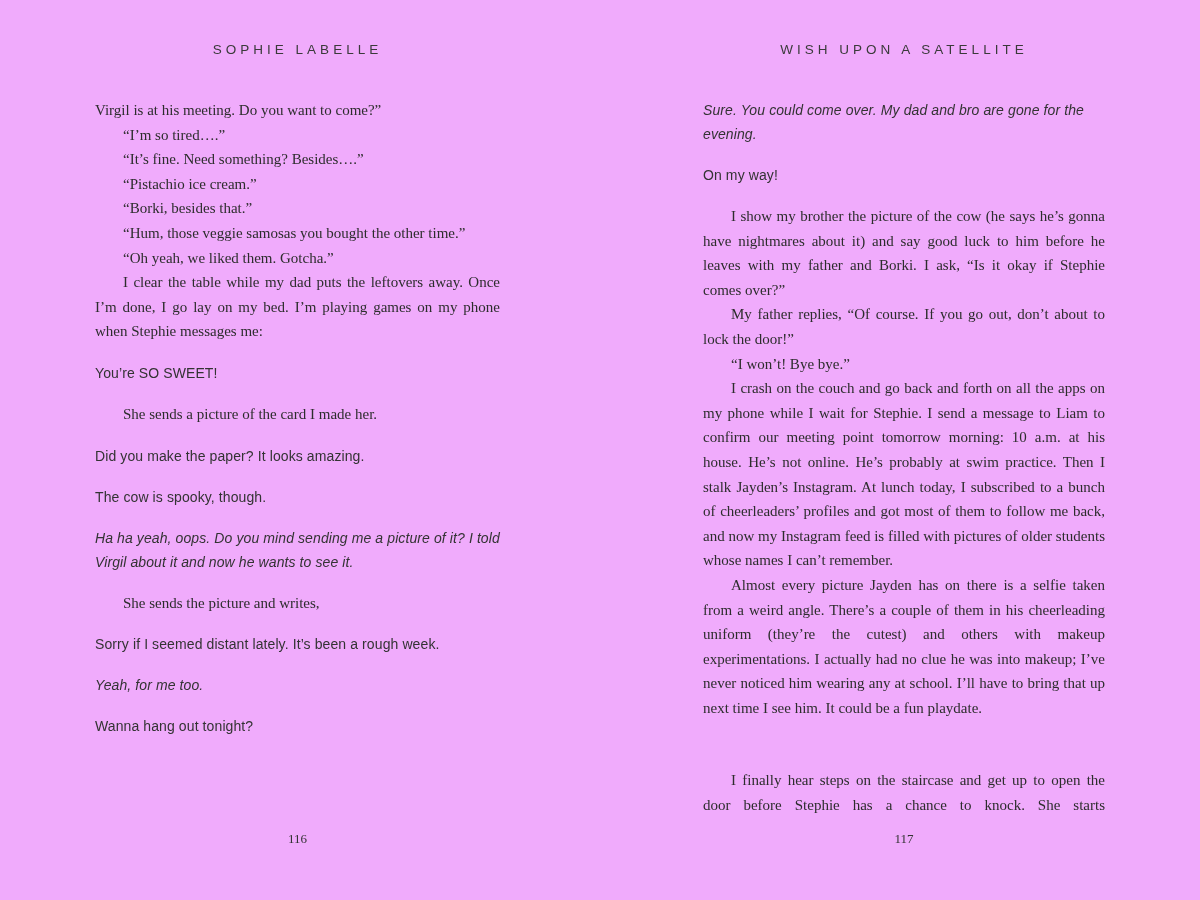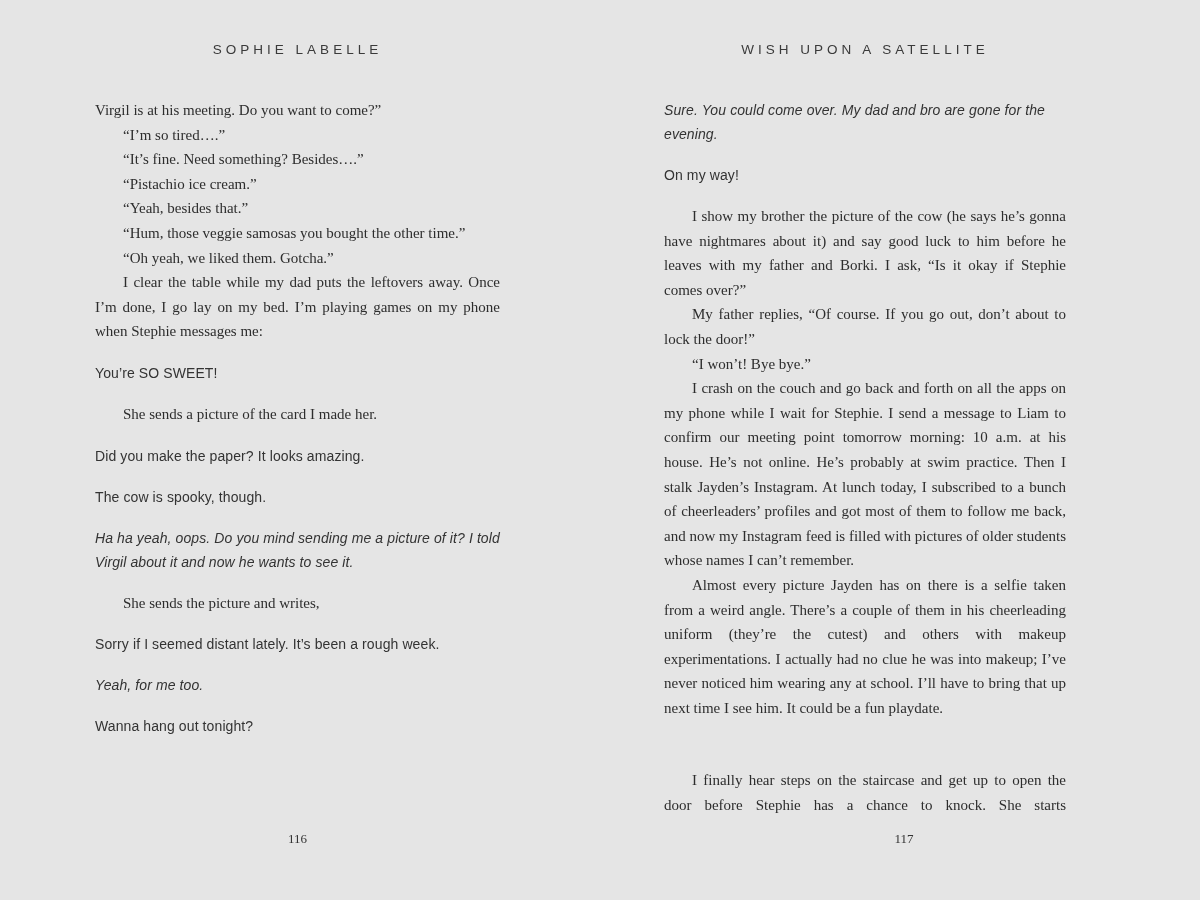--- a/index.html
+++ b/index.html
@@ -4,29 +4,29 @@
 <style>
   html, body {
     margin: 0;
     padding: 0;
     background: #ffffff;
   }
   .spread {
     position: relative;
     width: 1200px;
     height: 900px;
-    background: #e5e5e5;
+    background: #f0abfc;
     overflow: hidden;
   }
   .page {
     position: absolute;
     top: 42px;
   }
   .page-left  { left: 95px;  width: 405px; }
-  .page-right { left: 664px; width: 402px; }
+  .page-right { left: 703px; width: 402px; }
   .running-header {
     font-family: "Liberation Sans", sans-serif;
     font-size: 13.5px;
     letter-spacing: 4px;
     color: #3a3a3a;
     text-align: center;
     margin: 0 0 41px 0;
     white-space: nowrap;
   }
   .content { overflow: visible; }
@@ -68,21 +68,21 @@
 
 <div class="spread">
 
   <div class="page page-left">
     <div class="running-header">SOPHIE LABELLE</div>
     <div class="content">
         <p class="para noindent nowrap">Virgil is at his meeting. Do you want to come?”</p>
         <p class="para nowrap">“I’m so tired….”</p>
         <p class="para nowrap">“It’s fine. Need something? Besides….”</p>
         <p class="para nowrap">“Pistachio ice cream.”</p>
-        <p class="para nowrap">“Yeah, besides that.”</p>
+        <p class="para nowrap">“Borki, besides that.”</p>
         <p class="para nowrap">“Hum, those veggie samosas you bought the other time.”</p>
         <p class="para nowrap">“Oh yeah, we liked them. Gotcha.”</p>
         <p class="para">I clear the table while my dad puts the leftovers away. Once I’m done, I go lay on my bed. I’m playing games on my phone when Stephie messages me:</p>
         <p class="msg">You’re SO SWEET!</p>
         <p class="para nowrap">She sends a picture of the card I made her.</p>
         <p class="msg">Did you make the paper? It looks amazing.</p>
         <p class="msg">The cow is spooky, though.</p>
         <p class="msg italic">Ha ha yeah, oops. Do you mind sending me a picture of it? I told Virgil about it and now he wants to see it.</p>
         <p class="para nowrap">She sends the picture and writes,</p>
         <p class="msg">Sorry if I seemed distant lately. It’s been a rough week.</p>

